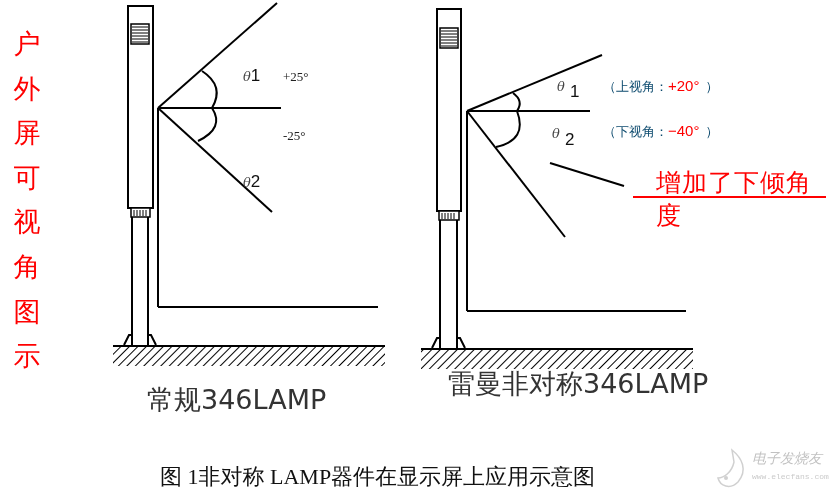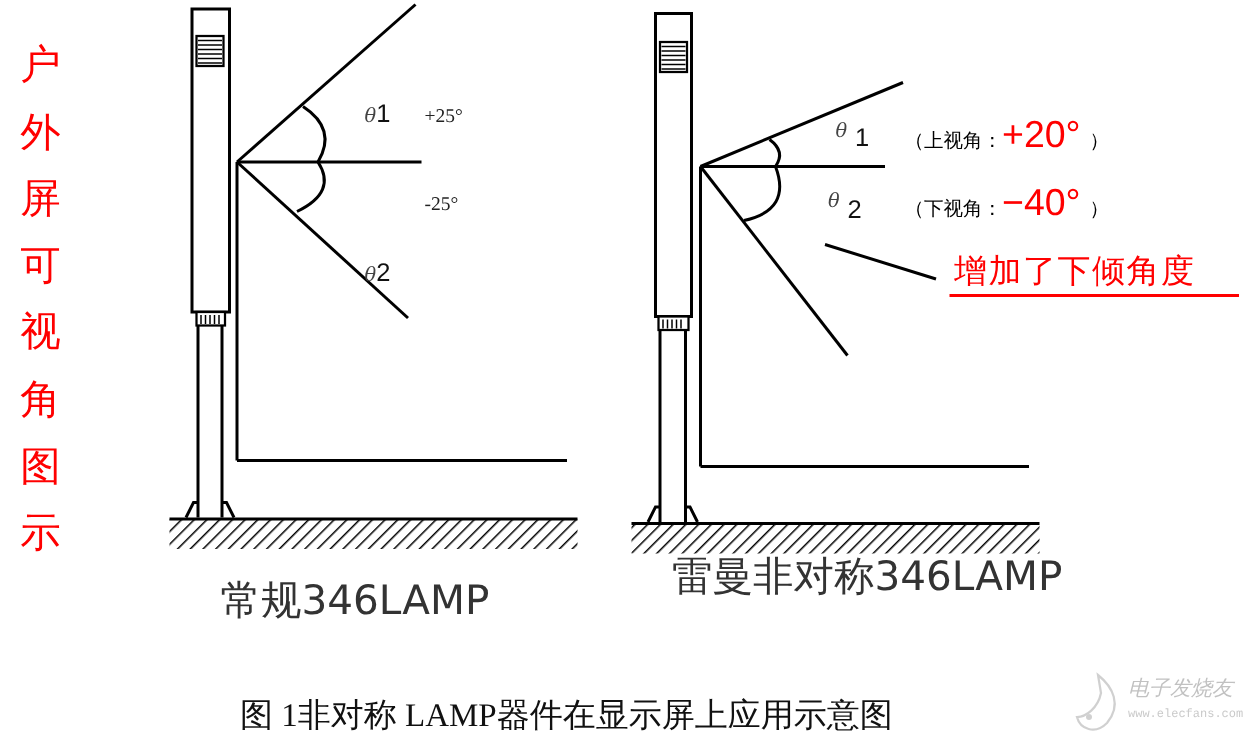--- a/index.html
+++ b/index.html
@@ -7,24 +7,24 @@
          font-family:"DejaVu Sans", sans-serif; }
   .side-title { position:absolute; left:12px; top:22px; width:30px;
                 color:#ff0000; font-family:"DejaVu Serif", serif; font-size:27px;
                 line-height:44.6px; text-align:center; }
   .side-title span { display:block; }
   svg.diagram { position:absolute; left:0; top:0; }
   .lbl { position:absolute; white-space:nowrap; color:#222; }
   .theta { font-family:"DejaVu Serif", serif; font-style:italic; font-size:13px; color:#444; }
   .num { font-family:"Liberation Sans", sans-serif; font-size:17px; color:#111; }
   .deg { font-family:"Liberation Serif", serif; font-size:13px; color:#222; }
-  .paren { font-family:Liberation Mono, monospace; font-size:13px; color:#000000;text-align:right; }
-  .redval { font-family:"Liberation Sans", sans-serif; font-size:25px; color:#ff0000; }
-  .note { position:absolute; left:636px; top:166px; color:#ff0000;
-          font-family:Liberation Serif, serif; font-size:22px; letter-spacing:1px; }
+  .paren { font-family:Liberation Mono, monospace; font-size:13px; color:#0c4a6e;text-align:right; }
+  .redval { font-family:"Liberation Sans", sans-serif; font-size:15px; color:#ff0000; }
+  .note { position:absolute; left:656px; top:166px; color:#ff0000;
+          font-family:Liberation Serif, serif; font-size:25px; letter-spacing:1px; }
   .note-underline { position:absolute; left:633px; top:196px; width:193px; height:2px; background:#ff0000; }
   .caption-a { position:absolute; left:147px; top:382px; font-size:27px; color:#333;
                font-family:"DejaVu Sans", sans-serif; letter-spacing:0px; }
   .caption-b { position:absolute; left:448px; top:366px; font-size:27px; color:#333;
                font-family:"DejaVu Sans", sans-serif; }
   .fig-caption { position:absolute; left:160px; top:462px; font-size:22px; color:#111;
                  font-family:"Liberation Serif", "DejaVu Serif", serif; }
   .watermark { position:absolute; left:714px; top:448px; width:120px; height:46px; opacity:0.45; }
   .wm-cn { position:absolute; left:38px; top:2px; font-size:14px; color:#777; font-style:italic;
            font-family:"DejaVu Serif", serif; }

